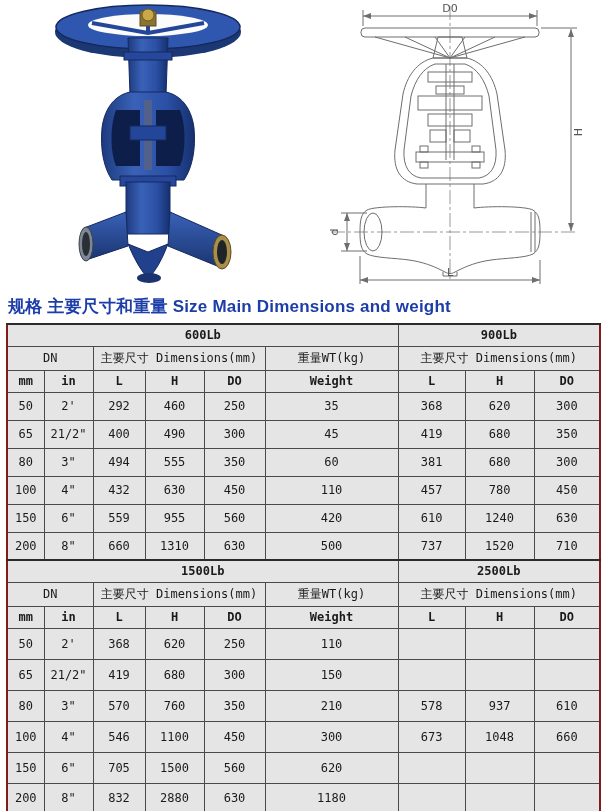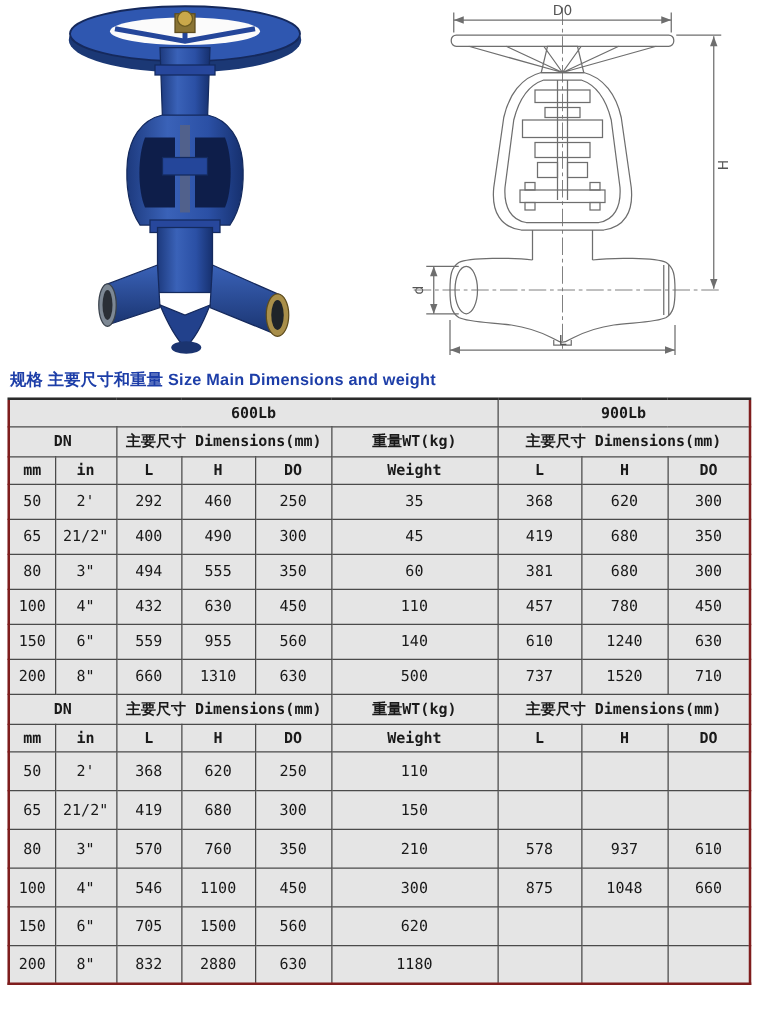--- a/index.html
+++ b/index.html
@@ -7,37 +7,37 @@
   .page {
     width: 609px; height: 811px; background: #fff;
     font-family: "Liberation Sans", sans-serif;
     position: relative; overflow: hidden;
   }
   .figures { display: flex; height: 292px; }
   .photo-wrap  { width: 305px; height: 290px; }
   .drawing-wrap{ width: 304px; height: 290px; }
   .title {
     margin: 3px 0 5px 8px;
-    font-size: 13px; font-weight: bold; color: #1d3ea8;
+    font-size: 17px; font-weight: bold; color: #1d3ea8;
     letter-spacing: .2px;
   }
   table.dims {
     border-collapse: collapse; table-layout: fixed;
     width: 593px; margin-left: 6px;
     background: #e5e5e5; border: 2px solid #7f1d1d;
   }
   table.dims td {
     border: 1px solid #4a4a4a;
     text-align: center; vertical-align: middle;
     font-family: "DejaVu Sans Mono", monospace;
     font-size: 12px; color: #1a1a1a;
     padding: 0; overflow: hidden; white-space: nowrap;
   }
   tr.band td  { height: 22px; font-weight: bold; border-top: 2px solid #2b2b2b; }
-  tr.ghead td { height: 24px; font-weight: bold; }
+  tr.ghead td { height: 24px; font-weight: normal; }
   tr.units td { height: 22px; font-weight: bold; text-align: center; }
   tr.data.s1 td { height: 28px; }
   tr.data.s2 td { height: 31px; }
   svg text { font-family: "DejaVu Sans", sans-serif; }
 </style>
 </head>
 <body>
 
 <div class="page">
 
@@ -249,35 +249,39 @@
           <td>457</td>
           <td>780</td>
           <td>450</td>
         </tr>
         <tr class="data s1">
           <td>150</td>
           <td>6"</td>
           <td>559</td>
           <td>955</td>
           <td>560</td>
-          <td>140</td>
+          <td>420</td>
           <td>610</td>
           <td>1240</td>
           <td>630</td>
         </tr>
         <tr class="data s1">
           <td>200</td>
           <td>8"</td>
           <td>660</td>
           <td>1310</td>
           <td>630</td>
           <td>500</td>
           <td>737</td>
           <td>1520</td>
           <td>710</td>
+        </tr>
+        <tr class="band s2">
+          <td colspan="6">1500Lb</td>
+          <td colspan="3">2500Lb</td>
         </tr>
         <tr class="ghead s2">
           <td colspan="2">DN</td>
           <td colspan="3">主要尺寸 Dimensions(mm)</td>
           <td>重量WT(kg)</td>
           <td colspan="3">主要尺寸 Dimensions(mm)</td>
         </tr>
         <tr class="units s2">
           <td>mm</td>
           <td>in</td>
@@ -322,21 +326,21 @@
           <td>937</td>
           <td>610</td>
         </tr>
         <tr class="data s2">
           <td>100</td>
           <td>4"</td>
           <td>546</td>
           <td>1100</td>
           <td>450</td>
           <td>300</td>
-          <td>875</td>
+          <td>673</td>
           <td>1048</td>
           <td>660</td>
         </tr>
         <tr class="data s2">
           <td>150</td>
           <td>6"</td>
           <td>705</td>
           <td>1500</td>
           <td>560</td>
           <td>620</td>

